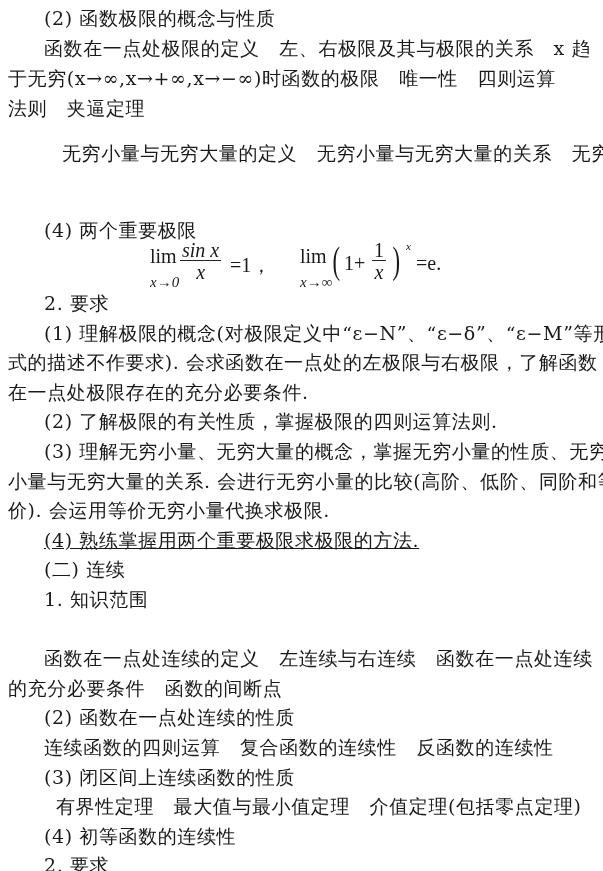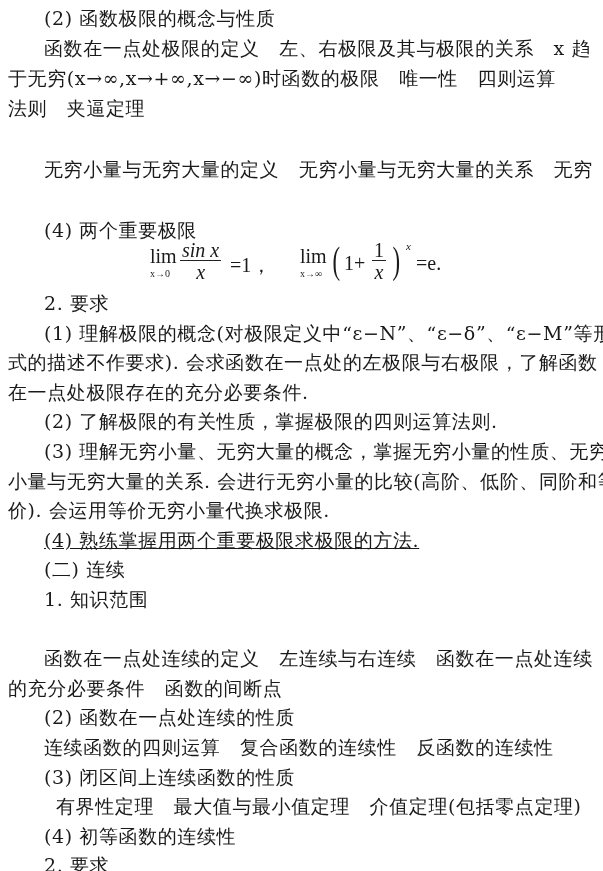--- a/index.html
+++ b/index.html
@@ -16,37 +16,37 @@
     letter-spacing: 0.6px;
   }
   .indent { left: 44px; }
   .math { font-style: italic; font-family: "Liberation Serif", serif; }
   .formula {
     position: absolute; left: 150px; top: 240px; height: 54px; width: 320px;
     font-family: "Liberation Serif", serif; font-size: 20px;
   }
   .lim { position: absolute; top: 6px; }
   .lim .w { display: block; font-size: 20px; line-height: 20px; }
-  .lim .s { display: block; font-size: 10px; line-height: 10px; margin-top: 3px; }
+  .lim .s { display: block; font-size: 15px; font-style: italic; line-height: 10px; margin-top: 11px; }
   .frac { position: absolute; text-align: center; }
   .frac .num { display: block; line-height: 20px; padding: 0 2px; border-bottom: 1px solid #222; }
   .frac .den { display: block; line-height: 22px; font-style: italic; }
   .t { position: absolute; }
   .paren { position: absolute; font-size: 38px; line-height: 40px; font-weight: 200; transform: scaleX(0.6); }
 </style>
 </head>
 <body>
 
 <div class="page">
 
   <div class="line indent" style="top:6px">(2) 函数极限的概念与性质</div>
   <div class="line indent" style="top: 36px;">函数在一点处极限的定义　左、右极限及其与极限的关系　x 趋</div>
   <div class="line" style="top: 66px;">于无穷(x→∞,x→+∞,x→−∞)时函数的极限　唯一性　四则运算</div>
   <div class="line" style="top: 96px;">法则　夹逼定理</div>
-  <div class="line indent" style="top: 157px;">无穷小量与无穷大量的定义　无穷小量与无穷大量的关系　无穷</div>
+  <div class="line indent" style="top: 141px; margin-left: 18px;">无穷小量与无穷大量的定义　无穷小量与无穷大量的关系　无穷</div>
   <div class="line indent" style="top: 218px;">(4) 两个重要极限</div>
 
   <div class="formula">
     <span class="lim" style="left:0px">
       <span class="w">lim</span>
       <span class="s">x→0</span>
     </span>
     <span class="frac" style="left:30px; top:0px">
       <span class="num math">sin x</span>
       <span class="den">x</span>

